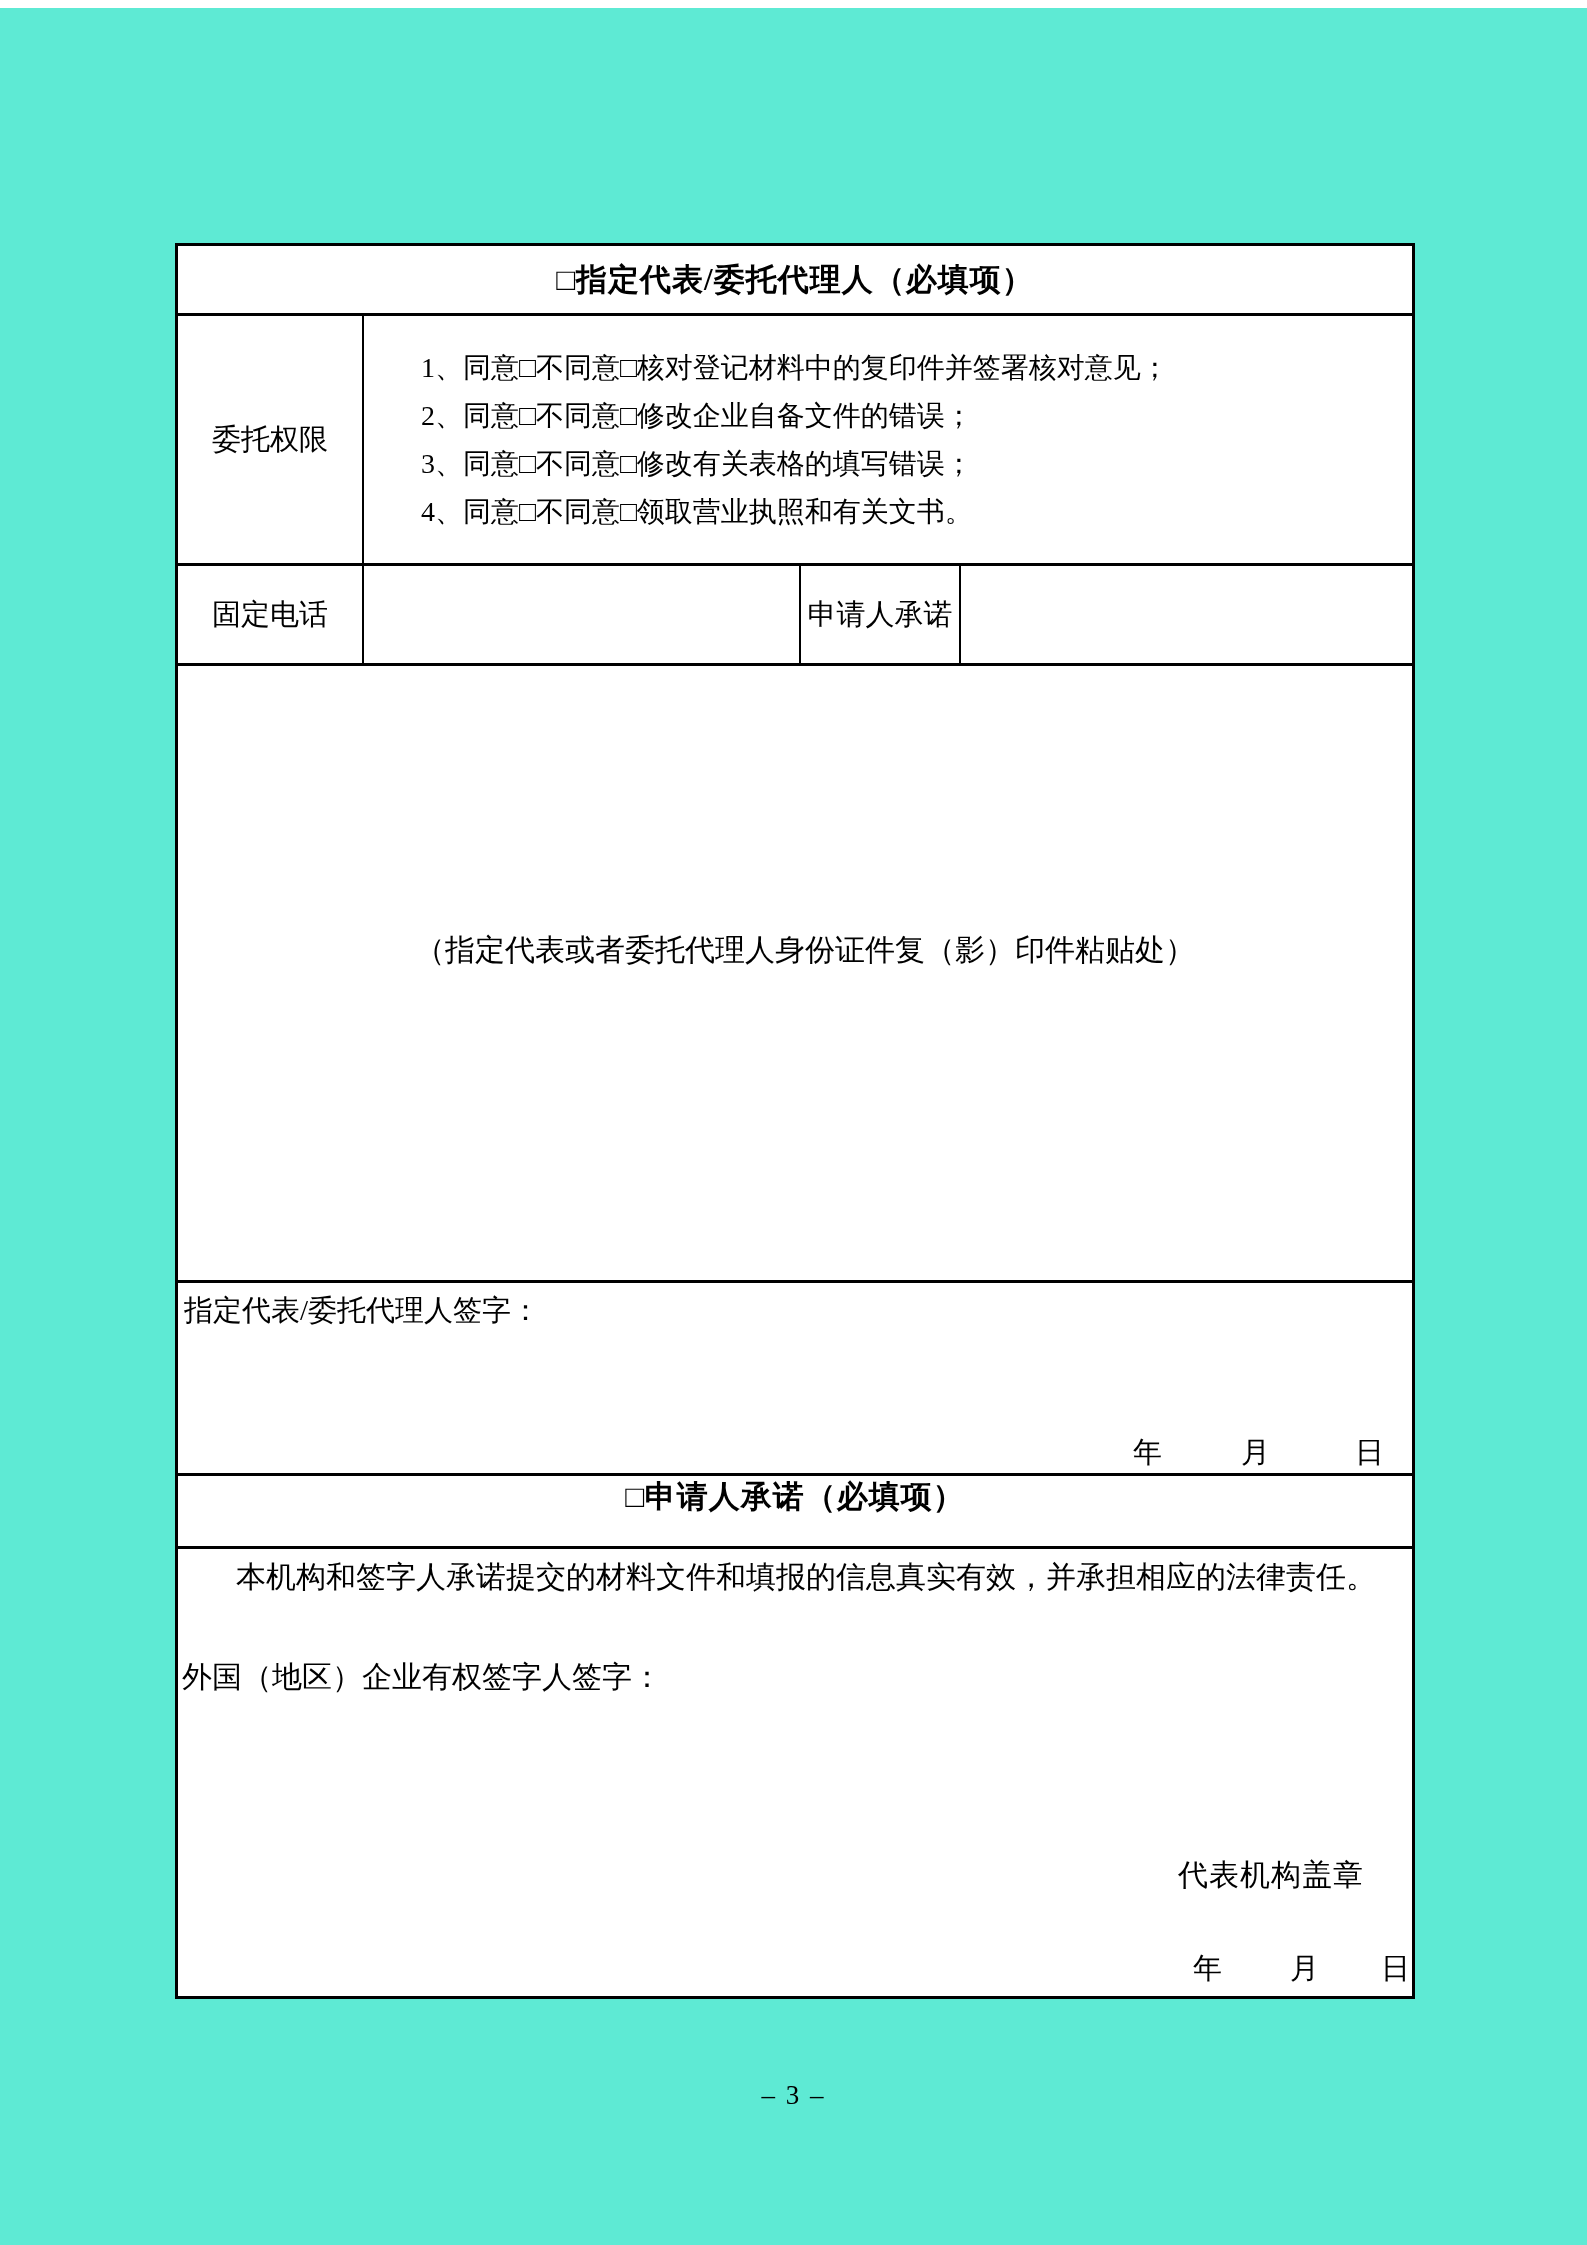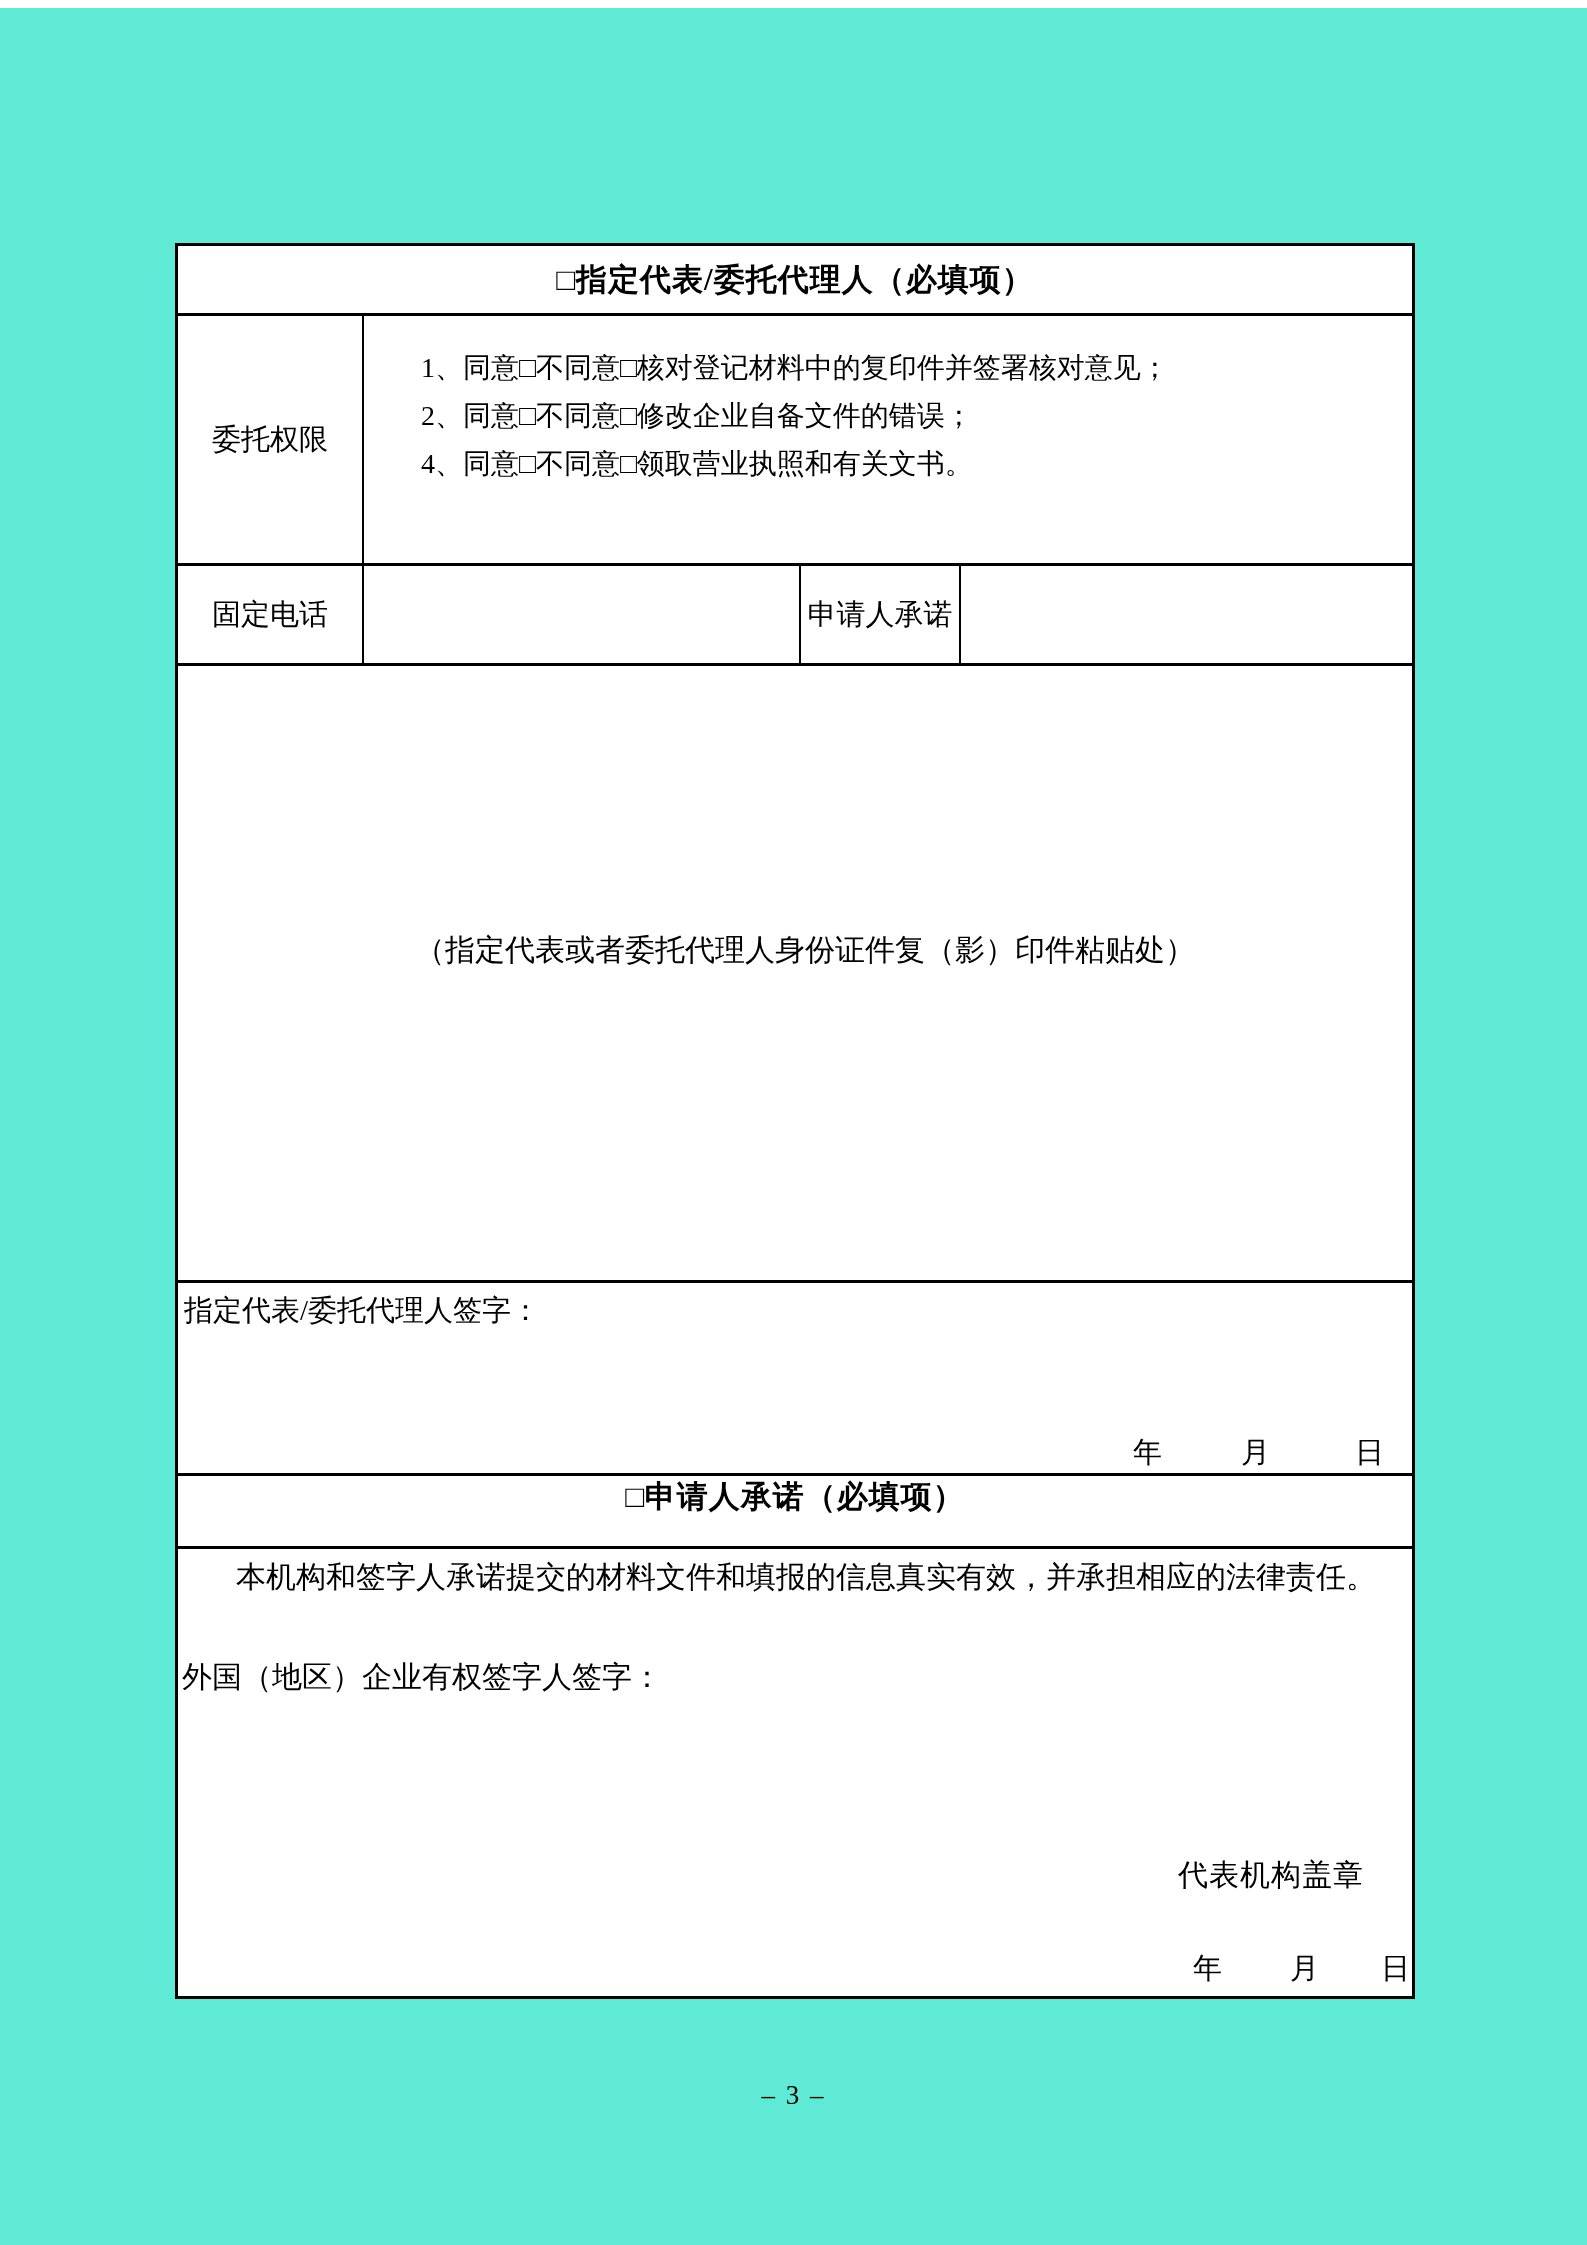--- a/index.html
+++ b/index.html
@@ -107,20 +107,21 @@
       <span class="hdr">□指定代表/委托代理人（必填项）</span>
     </div>
 
     <div class="row authority-row">
       <div class="label-cell w186">
         <span>委托权限</span>
       </div>
       <div class="authority-items">
         <div class="auth-line">1、同意□不同意□核对登记材料中的复印件并签署核对意见；</div>
         <div class="auth-line">2、同意□不同意□修改企业自备文件的错误；</div>
+        <div class="auth-line">3、同意□不同意□修改有关表格的填写错误；</div>
         <div class="auth-line">4、同意□不同意□领取营业执照和有关文书。</div>
       </div>
     </div>
 
     <div class="row phone-row">
       <div class="label-cell w186 no-right">
         <span>固定电话</span>
       </div>
       <div class="blank-cell-fixed"></div>
       <div class="label-cell w160">

